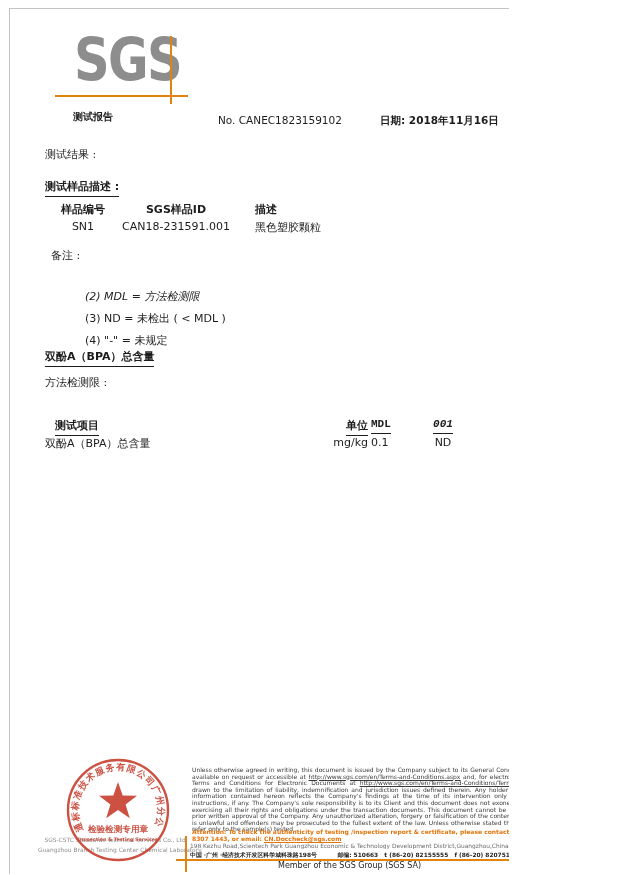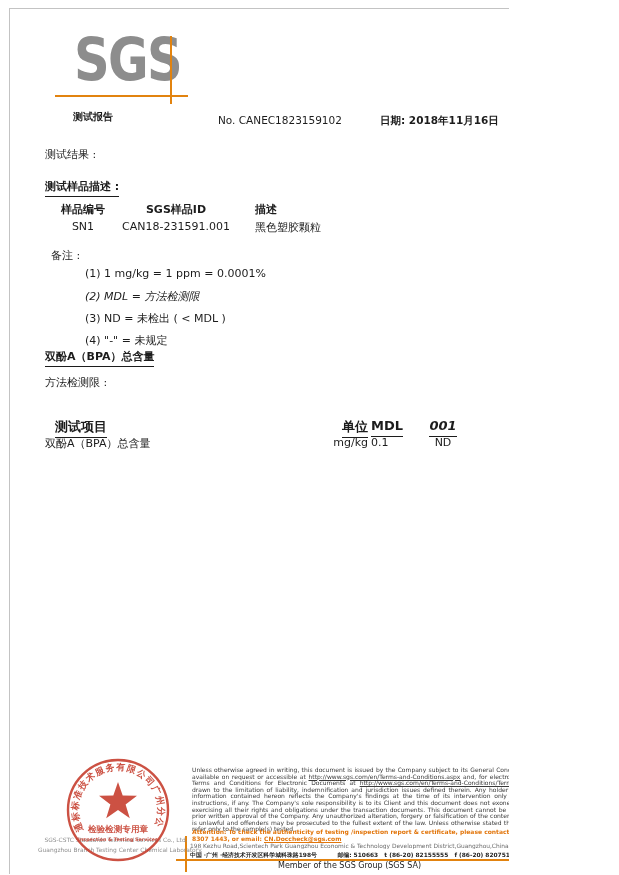--- a/index.html
+++ b/index.html
@@ -60,21 +60,21 @@
   .st-r { top: 220px; font-size: 11px; }
 
   #remarks-label { left: 45px; top: 248px; margin-left: 6px; }
   .remark-item { position: absolute; left: 85px; font-size: 11px; }
 
   #bpa-heading { left: 45px; top: 349px; }
   #method-label { left: 45px; top: 375px; }
   #method-text { left: 95px; top: 375px; width: 482px; font-size: 11px; line-height: 22px; }
 
   
-  .rt-h { top: 418px; font-size: 13px; font-weight: 600; }
+  .rt-h { top: 418px; font-size: 11px; font-weight: 600; font-family: Liberation Mono, monospace; }
   .rt-r { top: 436px; font-size: 11px; }
   .rt-item-h { position: absolute; left: 55px; }
   .rt-item   { position: absolute; left: 45px; }
   .rt-unit { position: absolute; left: 318px; width: 50px; text-align: right; }
   .rt-mdl  { position: absolute; left: 371px; width: 50px; text-align: left; }
   .rt-val  { position: absolute; left: 418px; width: 50px; text-align: center; }
   .italic { font-style: italic; }
 
   
   #stamp {
@@ -149,21 +149,20 @@
   <div class="abs body-text" id="sample-desc-label"><span class="bold underline">测试样品描述 :</span></div>
 
   <div class="st-col1 st-h">样品编号</div>
   <div class="st-col2 st-h">SGS样品ID</div>
   <div class="st-col3 st-h">描述</div>
   <div class="st-col1 st-r">SN1</div>
   <div class="st-col2 st-r">CAN18-231591.001</div>
   <div class="st-col3 st-r">黑色塑胶颗粒</div>
 
   <div class="abs body-text" id="remarks-label">备注 :</div>
-  <div class="remark-item" style="top:267px;">(1) 1 mg/kg = 1 ppm = 0.0001%</div>
   <div class="remark-item" style="top:289px;font-style:italic;">(2) MDL = 方法检测限</div>
   <div class="remark-item" style="top:311px;">(3) ND = 未检出 ( &lt; MDL )</div>
   <div class="remark-item" style="top:333px;">(4) "-" = 未规定</div>
 
   <div class="abs body-text" id="bpa-heading"><span class="bold underline">双酚A（BPA）总含量</span></div>
   <div class="abs body-text" id="method-label">方法检测限 :</div>
 
   <div class="rt-item-h rt-h"><span class="underline">测试项目</span></div>
   <div class="rt-unit rt-h"><span class="underline">单位</span></div>
   <div class="rt-mdl rt-h"><span class="underline">MDL</span></div>

